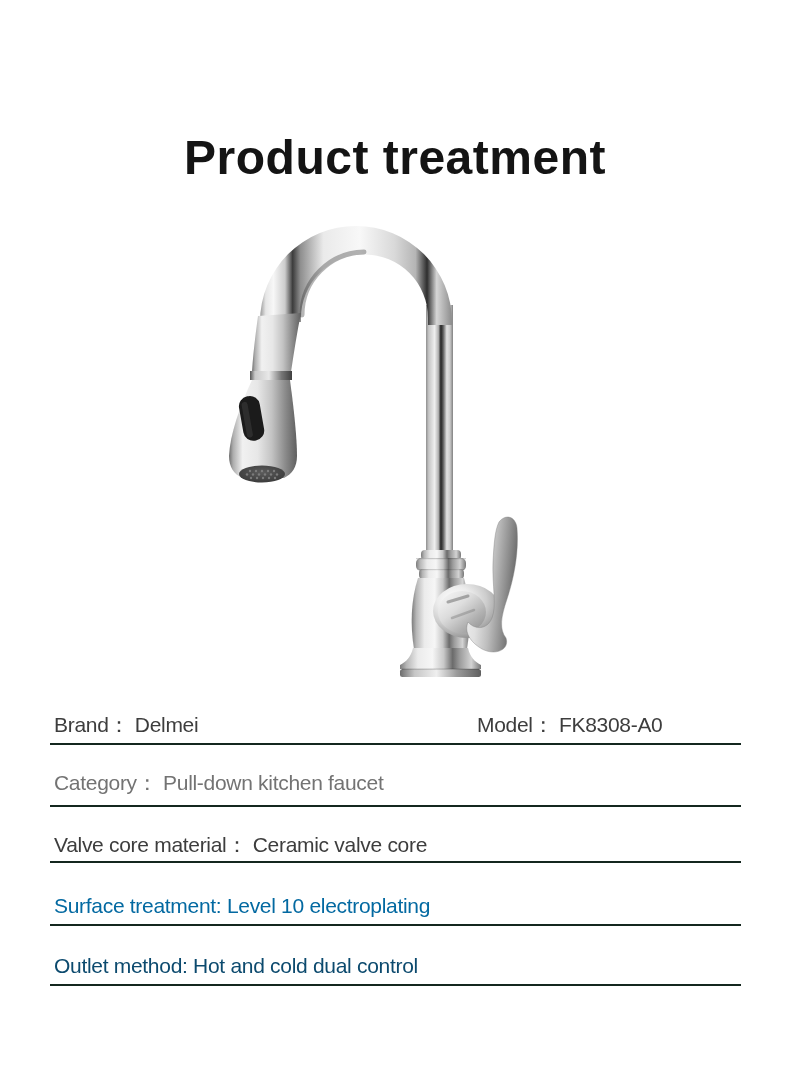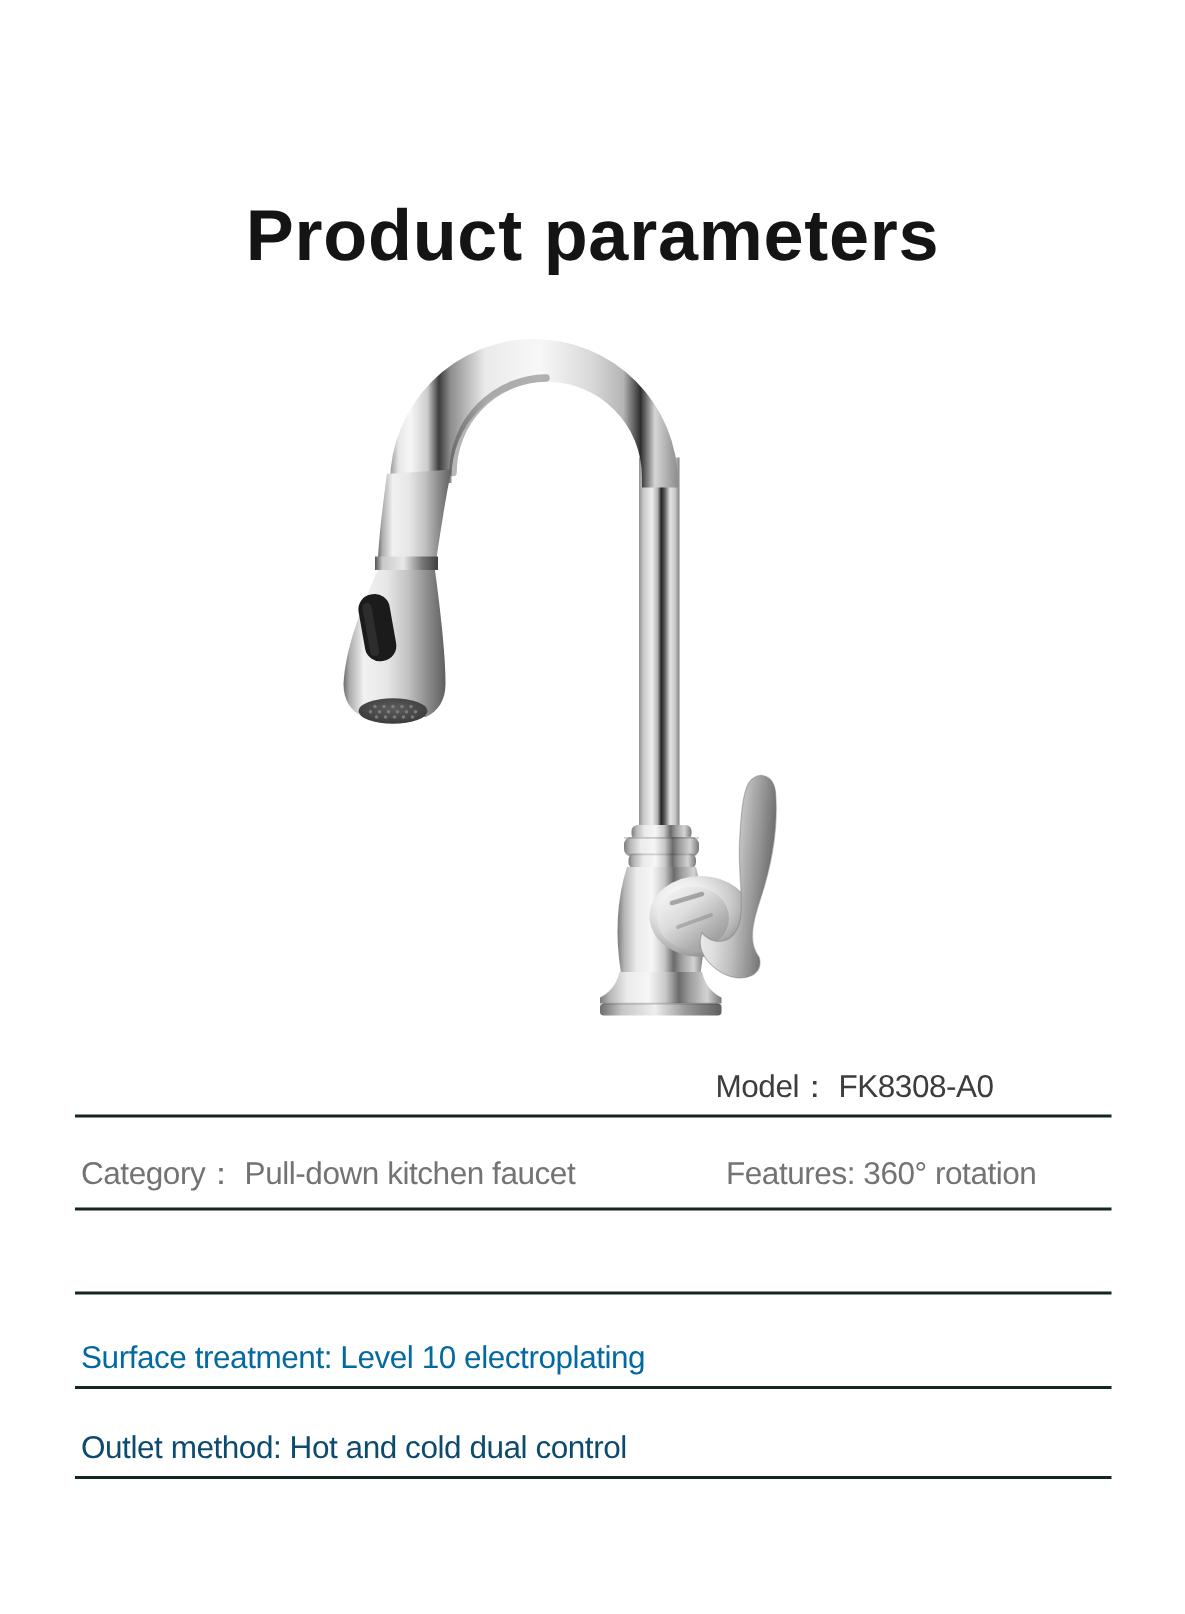--- a/index.html
+++ b/index.html
@@ -37,21 +37,21 @@
   .cell-right { position: absolute; left: 427px; top: 0; }
   .divider {
     position: absolute;
     left: 50px; width: 691px; height: 2px;
     background: #14271f;
   }
 </style>
 </head>
 <body>
 
-<h1 class="page-title">Product parameters</h1>
+<h1 class="page-title">Product treatment</h1>
 
 <svg class="faucet-svg" viewBox="150 190 480 500" role="img" aria-label="product image">
   <defs>
     <linearGradient id="gArch" x1="0" y1="0" x2="1" y2="0">
       <stop offset="0" stop-color="#989898"></stop>
       <stop offset="0.03" stop-color="#e6e6e6"></stop>
       <stop offset="0.07" stop-color="#f7f7f7"></stop>
       <stop offset="0.13" stop-color="#cccccc"></stop>
       <stop offset="0.17" stop-color="#3c3c3c"></stop>
       <stop offset="0.21" stop-color="#8e8e8e"></stop>
@@ -201,31 +201,32 @@
     <path d="M 452 618 l 22 -8" stroke="#777777" stroke-width="2.5" opacity="0.4" stroke-linecap="round"></path>
   </g>
 
   <g>
     <path d="M 499 522 C 506 513 516 517 517 528 C 519 552 514 578 507 599 C 501 617 499 629 506 638 C 510 650 495 656 482 649 C 470 642 464 632 468 622 C 475 630 487 630 492 618 C 497 605 492 585 493 562 C 494 543 495 530 499 522 Z" fill="url(#gLever)" stroke="#808080" stroke-opacity="0.5" stroke-width="0.8"></path>
   </g>
 </svg>
 
 <div>
   <div class="spec-row" style="top: 712px; color: rgb(61, 61, 61);">
+    <span class="cell-left">Brand： Delmei</span>
     <span class="cell-right">Model： FK8308-A0</span>
   </div>
   <div class="divider" style="top: 743px; background: rgb(20, 39, 31);"></div>
 
   <div class="spec-row" style="top: 770px; color: #737373;">
     <span class="cell-left">Category： Pull-down kitchen faucet</span>
-    <span class="cell-right" style="left:434px">Features: 360° rotation</span>
   </div>
   <div class="divider" style="top: 805px; background: rgb(20, 39, 31);"></div>
 
   <div class="spec-row" style="top: 832px; color: rgb(61, 61, 61);">
+    <span class="cell-left">Valve core material： Ceramic valve core</span>
   </div>
   <div class="divider" style="top: 861px; background: rgb(20, 39, 31);"></div>
 
   <div class="spec-row" style="top: 893px; color: #0369a1;">
     <span class="cell-left">Surface treatment: Level 10 electroplating</span>
   </div>
   <div class="divider" style="top: 924px; background: rgb(20, 39, 31);"></div>
 
   <div class="spec-row" style="top: 953px; color: #0c4a6e;">
     <span class="cell-left">Outlet method: Hot and cold dual control</span>

